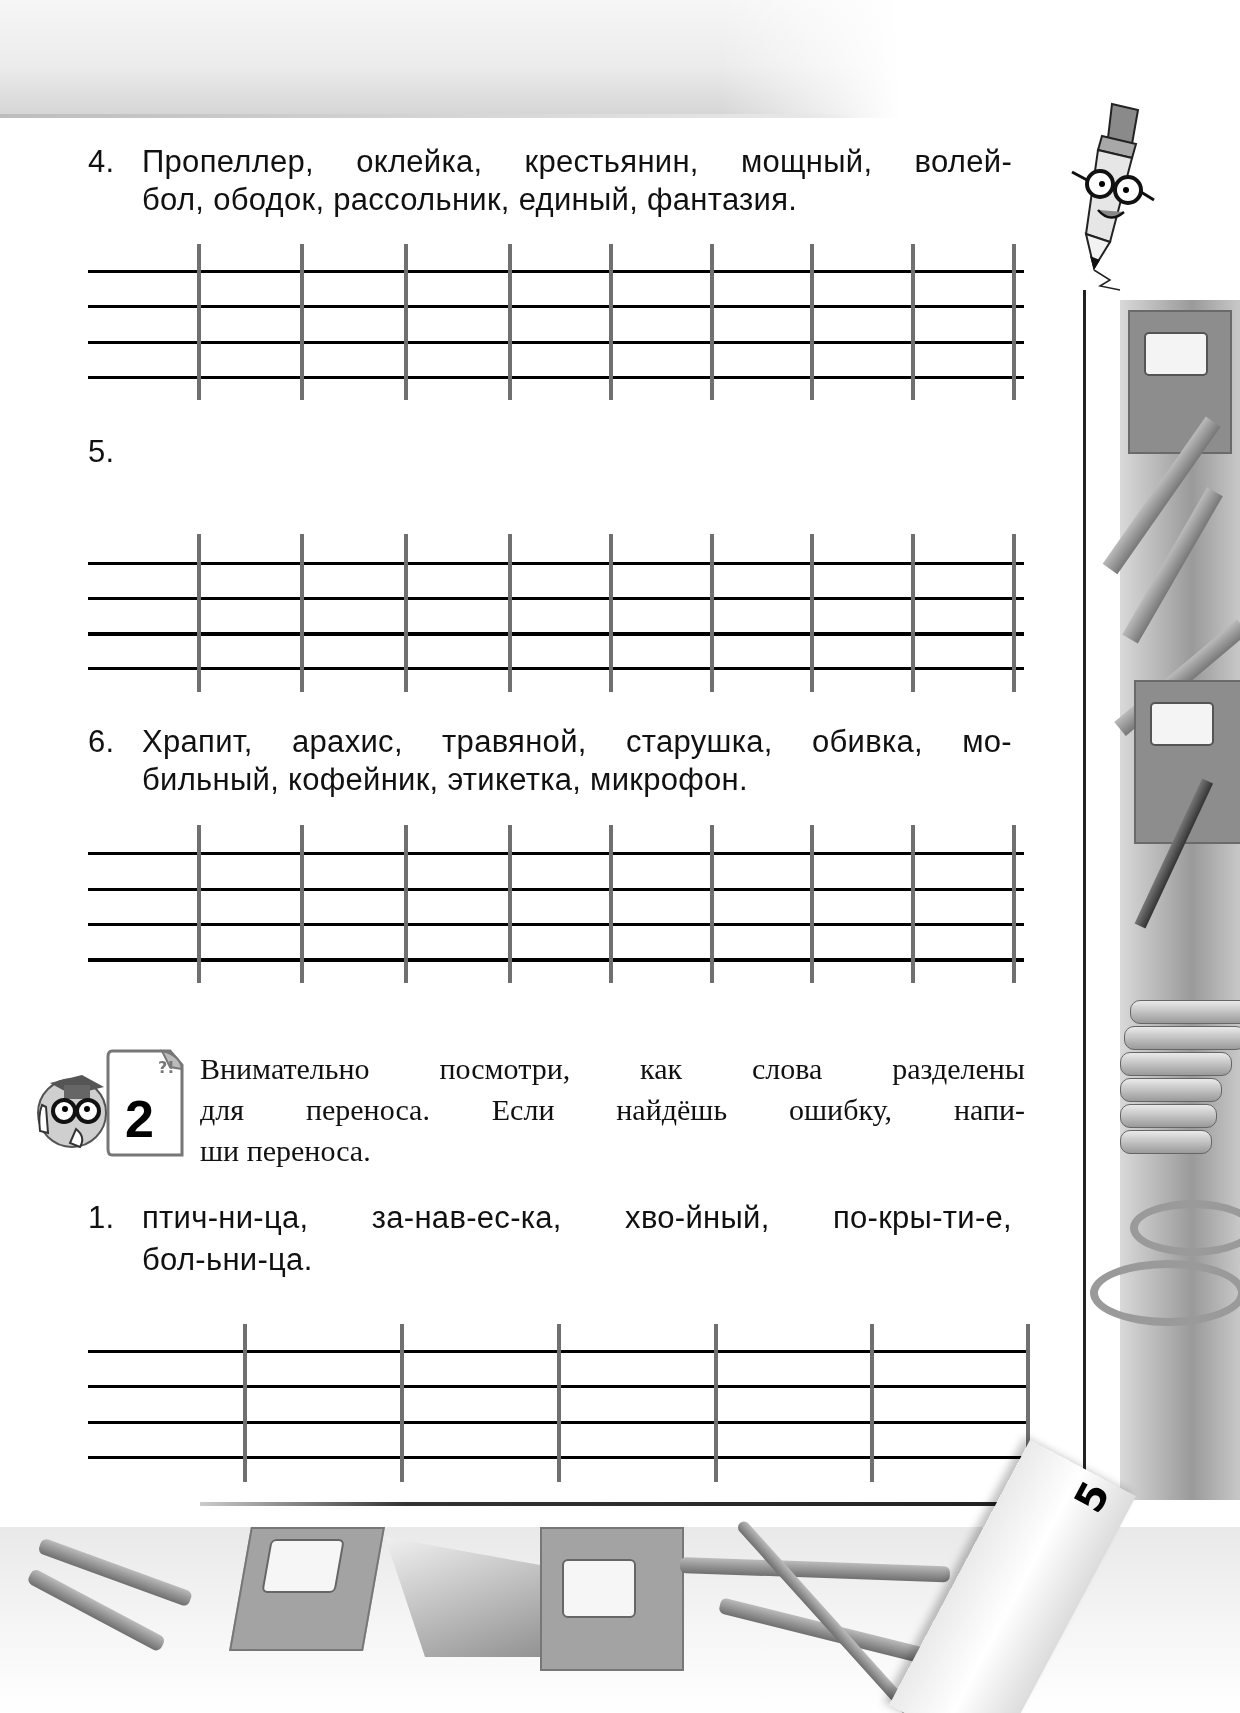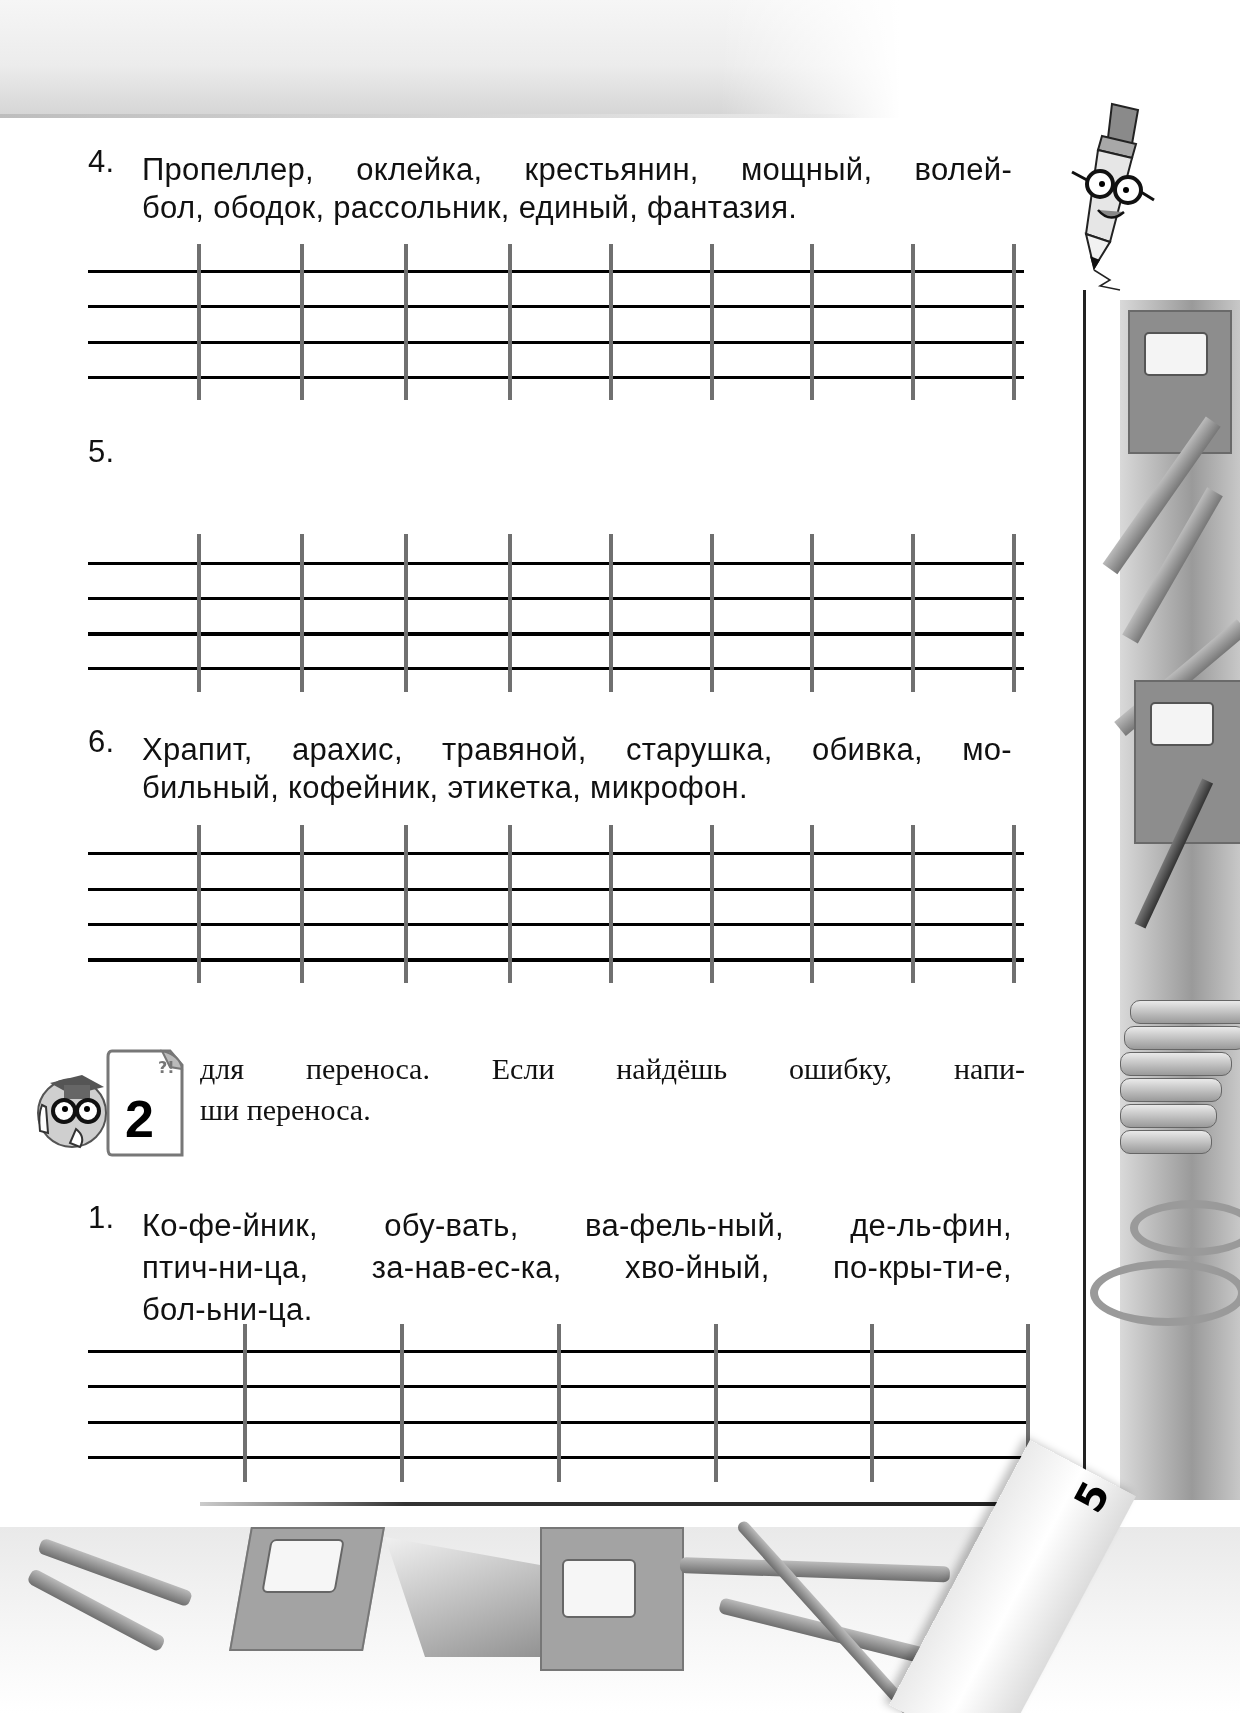--- a/index.html
+++ b/index.html
@@ -24,21 +24,21 @@
   .bottom-band .book{position:absolute;left:385px;top:10px;width:200px;height:120px;background:linear-gradient(160deg,#f0f0f0,#8a8a8a);clip-path:polygon(0 0,100% 30%,85% 100%,20% 100%);}
   .bottom-rule{position:absolute;left:200px;top:1502px;width:820px;height:4px;background:linear-gradient(90deg,#ccc,#333 25%,#222);}
   
   .ribbon{position:absolute;left:1030px;top:1440px;width:120px;height:300px;background:linear-gradient(90deg,#eaeaea,#ffffff 50%,#dcdcdc);transform:rotate(28deg);transform-origin:top left;box-shadow:-6px 0 8px rgba(0,0,0,0.25);}
   .page-number{position:absolute;left:1072px;top:1474px;width:40px;height:46px;font-family:"DejaVu Sans",sans-serif;font-weight:bold;font-size:40px;line-height:46px;text-align:center;transform:rotate(-62deg);color:#000;}
   
   .mascot{position:absolute;left:1050px;top:92px;width:120px;height:200px;}
   
   .ex{position:absolute;left:88px;width:936px;font-size:31px;line-height:38px;letter-spacing:0.3px;}
   .ex .num{position:absolute;left:0;top:0;width:50px;}
-  .ex .txt{position:absolute;left:54px;top:0;right:12px;text-align:justify;text-align-last:left;margin-top:8px;}
+  .ex .txt{position:absolute;left:54px;top:0;right:12px;text-align:justify;text-align-last:left;}
   .ex .txt span{display:block;text-align:justify;text-align-last:justify;}
   .ex .txt span.last{text-align-last:left;}
   
   .grid{position:absolute;}
   .grid .h{position:absolute;left:0;height:3px;background:#000;}
   .grid .h.thick{height:4px;}
   .grid .v{position:absolute;width:4px;background:#707070;}
   
   .task-icon{position:absolute;left:20px;top:1045px;width:170px;height:115px;}
   .task-instr{position:absolute;left:200px;top:1048px;width:825px;font-family:"Liberation Serif",serif;font-size:30px;line-height:41px;}
@@ -164,28 +164,28 @@
   <path d="M30 38 L62 30 L84 42 L52 50 Z" fill="#555"></path>
   <rect x="44" y="40" width="26" height="14" fill="#666"></rect>
   <circle cx="44" cy="66" r="11" fill="#fff" stroke="#111" stroke-width="4"></circle>
   <circle cx="68" cy="66" r="11" fill="#fff" stroke="#111" stroke-width="4"></circle>
   <circle cx="45" cy="64" r="3" fill="#000"></circle>
     <circle cx="67" cy="64" r="3" fill="#000"></circle>
   <path d="M22 60 Q18 70 20 86 L28 88 L26 62 Z" fill="#fff" stroke="#333" stroke-width="2"></path>
   <path d="M56 84 Q66 92 60 102 L50 98 Z" fill="#fff" stroke="#333" stroke-width="2"></path>
 </svg>
 <div class="task-instr">
+  <span>Внимательно  посмотри,  как  слова  разделены</span>
   <span>для  переноса.  Если  найдёшь  ошибку,  напи-</span>
   <span class="last">ши  переноса.</span>
 </div>
 
 <div class="ex" style="top:1197px;line-height:42px;">
   <div class="num">1.</div>
   <div class="txt">
-    <span>Ко-фе-йник,   обу-вать,   ва-фель-ный,   де-ль-фин,</span>
     <span>птич-ни-ца,  за-нав-ес-ка,  хво-йный,  по-кры-ти-е,</span>
     <span class="last">бол-ьни-ца.</span>
   </div>
 </div>
 <div class="grid" id="g3" style="left: 88px; width: 938px; top: 1324px; height: 158px;">
     <div class="h" style="top: 26px; width: 938px;"></div>
     <div class="h" style="top: 61px; width: 938px;"></div>
     <div class="h" style="top: 97px; width: 938px;"></div>
     <div class="h" style="top: 132px; width: 938px;"></div>
     <div class="v" style="left: 155px; top: 0px; height: 158px;"></div>

